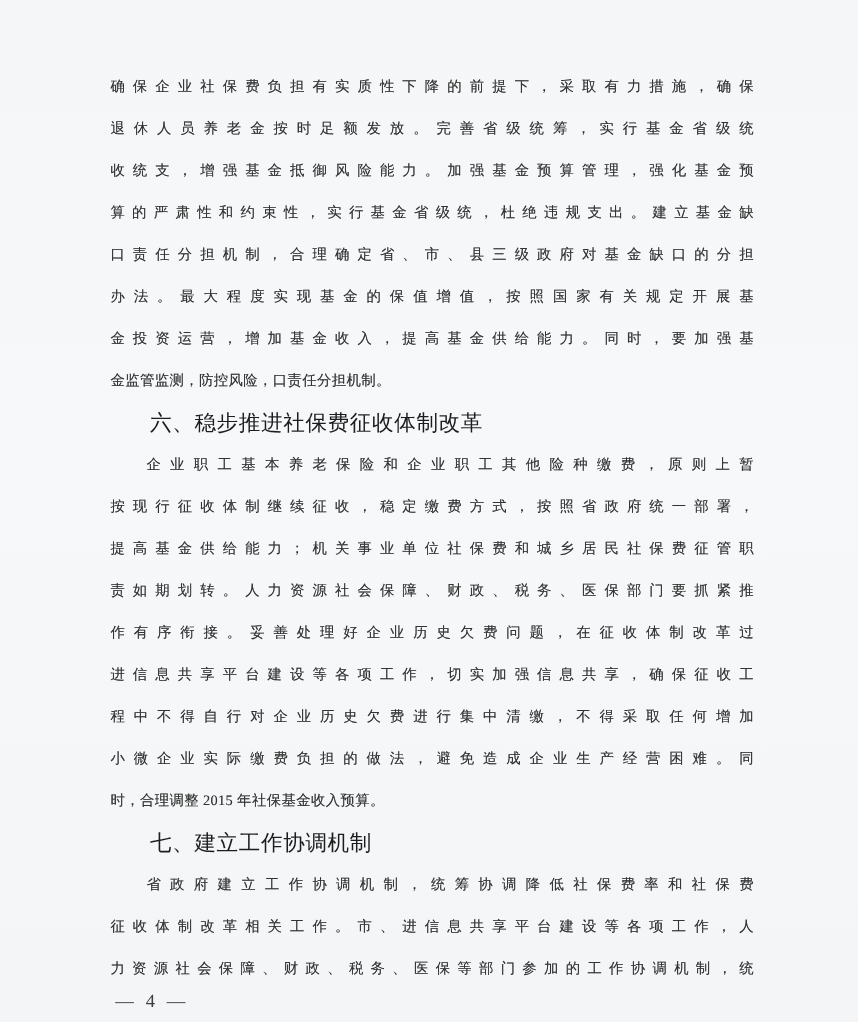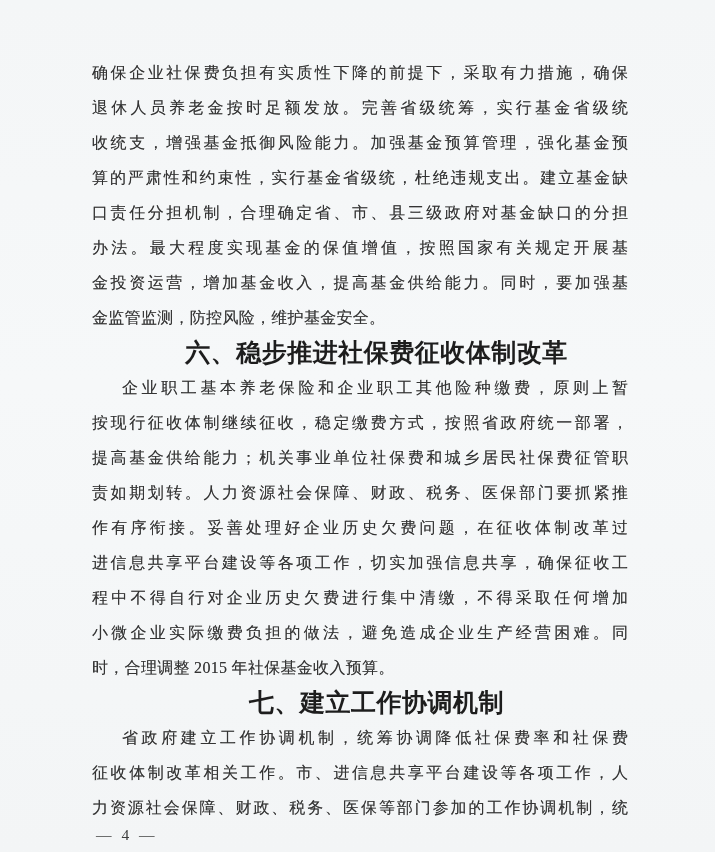--- a/index.html
+++ b/index.html
@@ -21,43 +21,43 @@
   }
   .textblock {
     position: absolute;
     left: 92px;
     top: 55px;
     width: 536px;
   }
   .line {
     height: 35px;
     line-height: 35px;
-    font-size: 16px;
+    font-size: 12px;
     white-space: nowrap;
     text-align: justify;
     text-align-last: justify;
     text-justify: inter-ideograph;
     color: #343434;
     text-shadow: 0 0 0.4px rgba(60,60,60,0.55);
   }
   .line.plain {
     text-align: left;
     text-align-last: auto;
     letter-spacing: 0.3px;
   }
   .line.indent {
     text-indent: 30px;
   }
   .line.heading {
-    text-align: center;
+    text-align: left;
     text-align-last: auto;
     text-indent: 33px;
     font-family: "Liberation Sans", "DejaVu Sans", sans-serif;
-    font-weight: 700;
-    font-size: 25px;
+    font-weight: 400;
+    font-size: 18px;
     letter-spacing: 0.5px;
     color: #1d1d1d;
     text-shadow: none;
   }
   .page-number {
     position: absolute;
     left: 96px;
     top: 822px;
     height: 26px;
     line-height: 26px;
@@ -72,21 +72,21 @@
 <div class="page">
 
   <main class="textblock">
     <div class="line">确保企业社保费负担有实质性下降的前提下，采取有力措施，确保</div>
     <div class="line">退休人员养老金按时足额发放。完善省级统筹，实行基金省级统</div>
     <div class="line">收统支，增强基金抵御风险能力。加强基金预算管理，强化基金预</div>
     <div class="line">算的严肃性和约束性，实行基金省级统，杜绝违规支出。建立基金缺</div>
     <div class="line">口责任分担机制，合理确定省、市、县三级政府对基金缺口的分担</div>
     <div class="line">办法。最大程度实现基金的保值增值，按照国家有关规定开展基</div>
     <div class="line">金投资运营，增加基金收入，提高基金供给能力。同时，要加强基</div>
-    <div class="line plain">金监管监测，防控风险，维护基金安全。</div>
+    <div class="line plain">金监管监测，防控风险，口责任分担机制。</div>
     <div class="line heading">六、稳步推进社保费征收体制改革</div>
     <div class="line indent">企业职工基本养老保险和企业职工其他险种缴费，原则上暂</div>
     <div class="line">按现行征收体制继续征收，稳定缴费方式，按照省政府统一部署，</div>
     <div class="line">提高基金供给能力；机关事业单位社保费和城乡居民社保费征管职</div>
     <div class="line">责如期划转。人力资源社会保障、财政、税务、医保部门要抓紧推</div>
     <div class="line">作有序衔接。妥善处理好企业历史欠费问题，在征收体制改革过</div>
     <div class="line">进信息共享平台建设等各项工作，切实加强信息共享，确保征收工</div>
     <div class="line">程中不得自行对企业历史欠费进行集中清缴，不得采取任何增加</div>
     <div class="line">小微企业实际缴费负担的做法，避免造成企业生产经营困难。同</div>
     <div class="line plain">时，合理调整 2015 年社保基金收入预算。</div>

